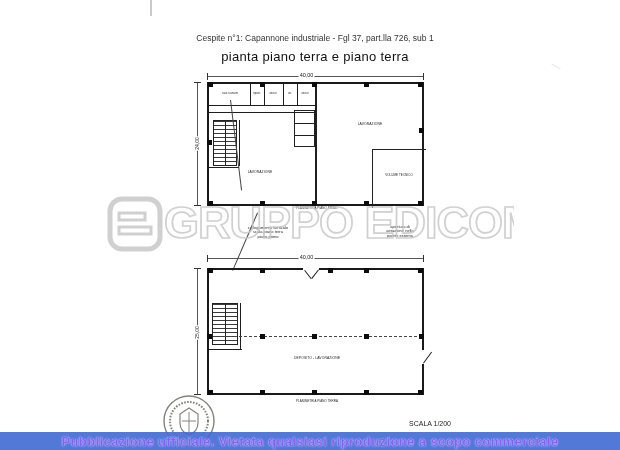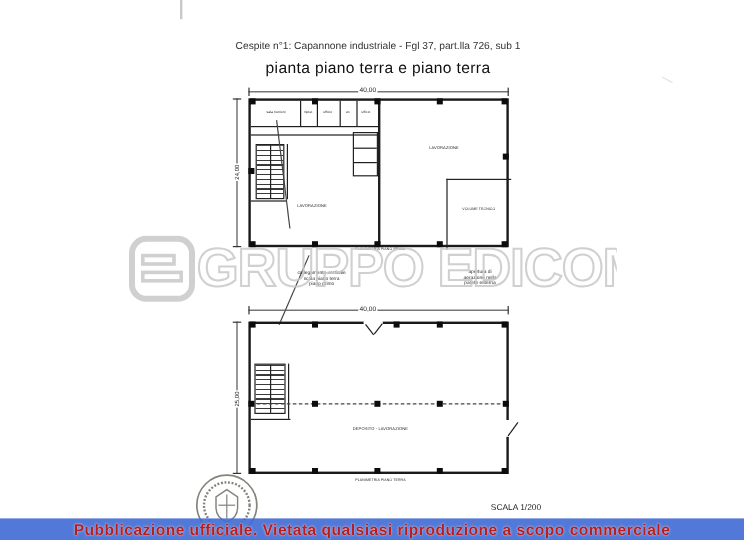--- a/index.html
+++ b/index.html
@@ -172,16 +172,16 @@
     <circle cx="29" cy="27" r="25" fill="none" stroke="#6e6e66" stroke-width="1.4"></circle>
     <circle cx="29" cy="27" r="19" fill="none" stroke="#6e6e66" stroke-width="2" stroke-dasharray="1.6 1.4"></circle>
     <path d="M29 14 l9 6 v9 c0 7 -4 10 -9 12 c-5 -2 -9 -5 -9 -12 v-9 z" fill="none" stroke="#6e6e66" stroke-width="1.2"></path>
     <line x1="29" y1="18" x2="29" y2="38" stroke="#6e6e66" stroke-width="1"></line>
     <line x1="22" y1="27" x2="36" y2="27" stroke="#6e6e66" stroke-width="1"></line>
   </svg>
 
   <div class="lbl" style="left:398px;top:420px;width:64px;font-size:7px;color:#222;">SCALA 1/200</div>
 
   <div id="footer-bar" style="background:rgba(63,106,212,0.9);">
-    <span style="color:#b91c1c;text-align:right;">Pubblicazione ufficiale. Vietata qualsiasi riproduzione a scopo commerciale</span>
+    <span style="color:#8b5cf6;text-align:right;">Pubblicazione ufficiale. Vietata qualsiasi riproduzione a scopo commerciale</span>
   </div>
 
 </div>
 
 </body></html>

